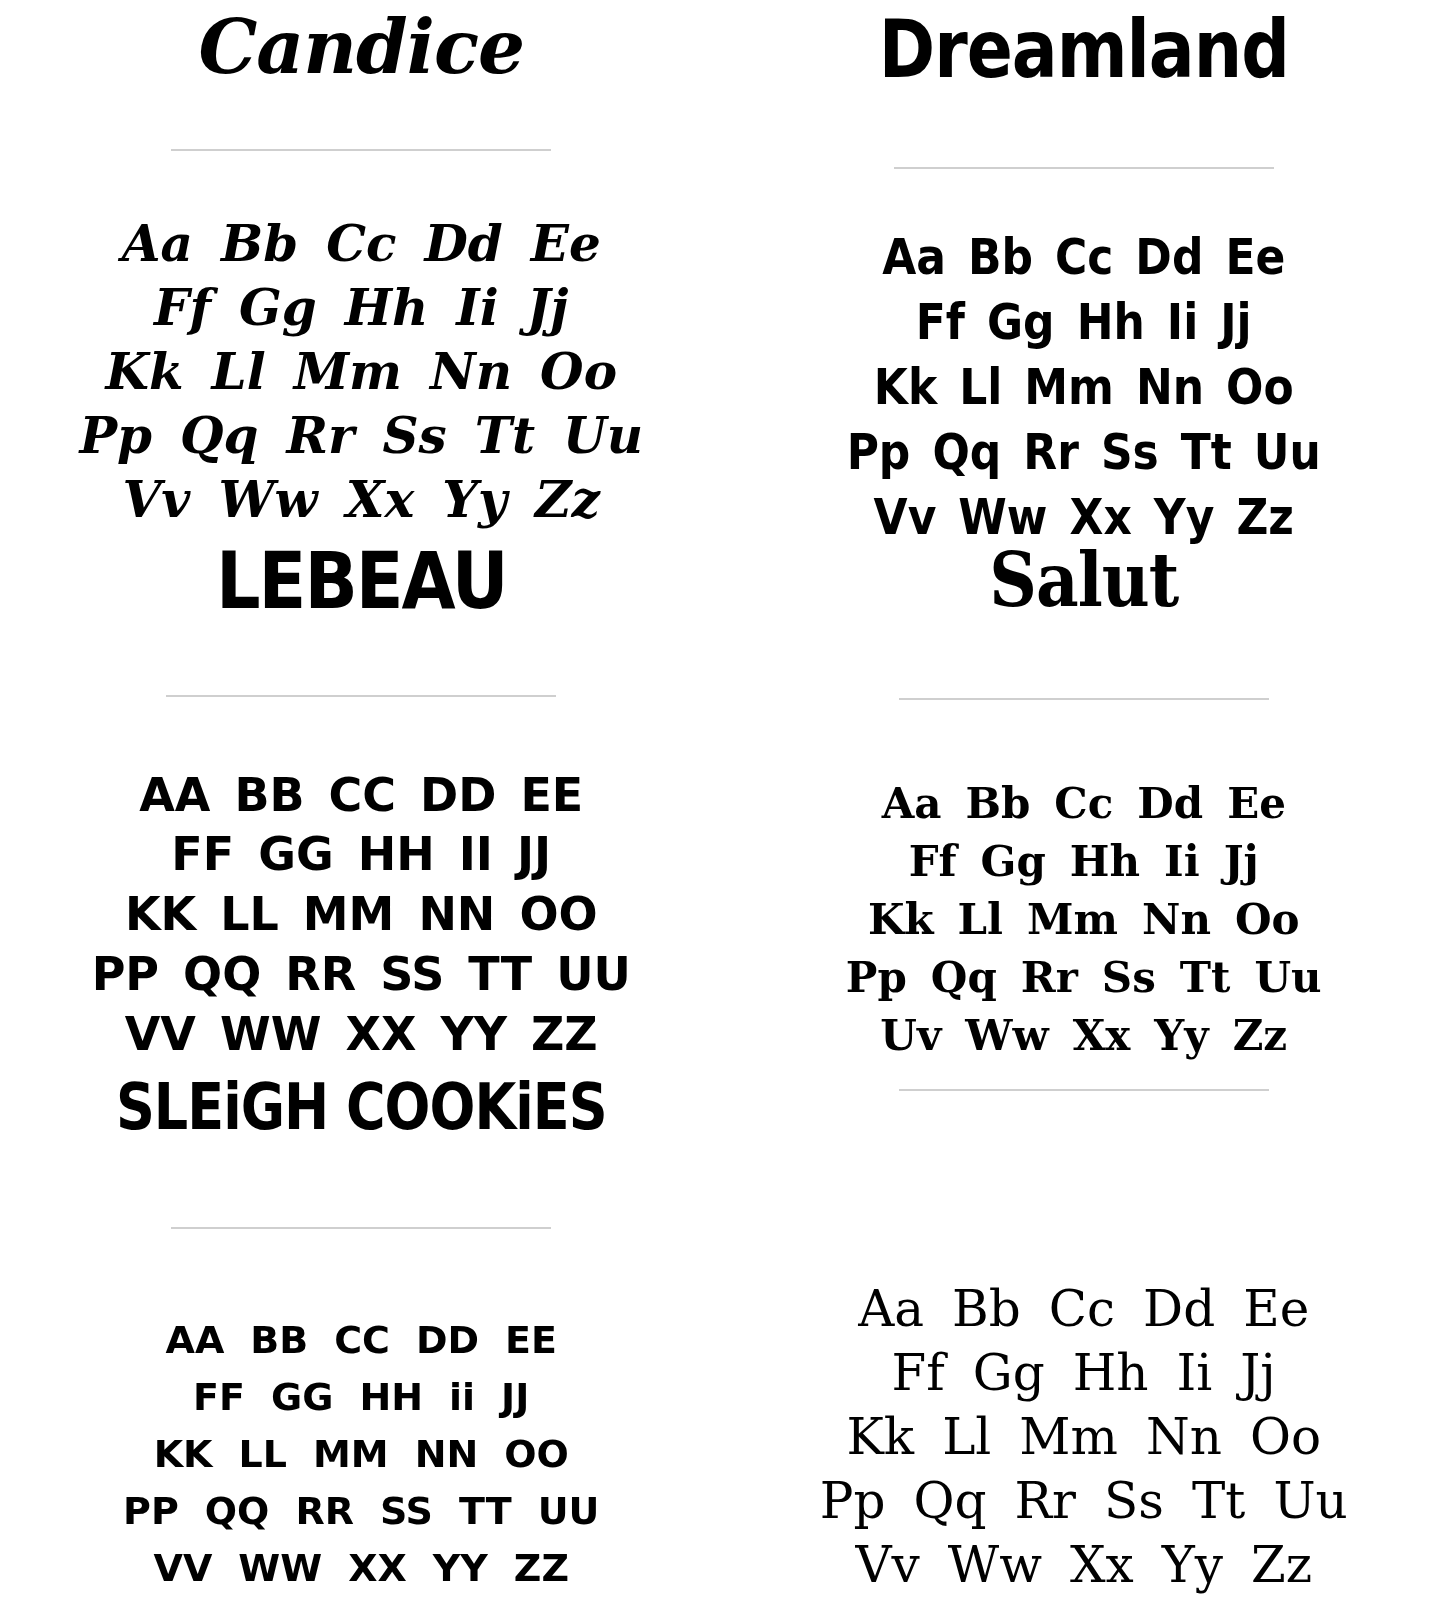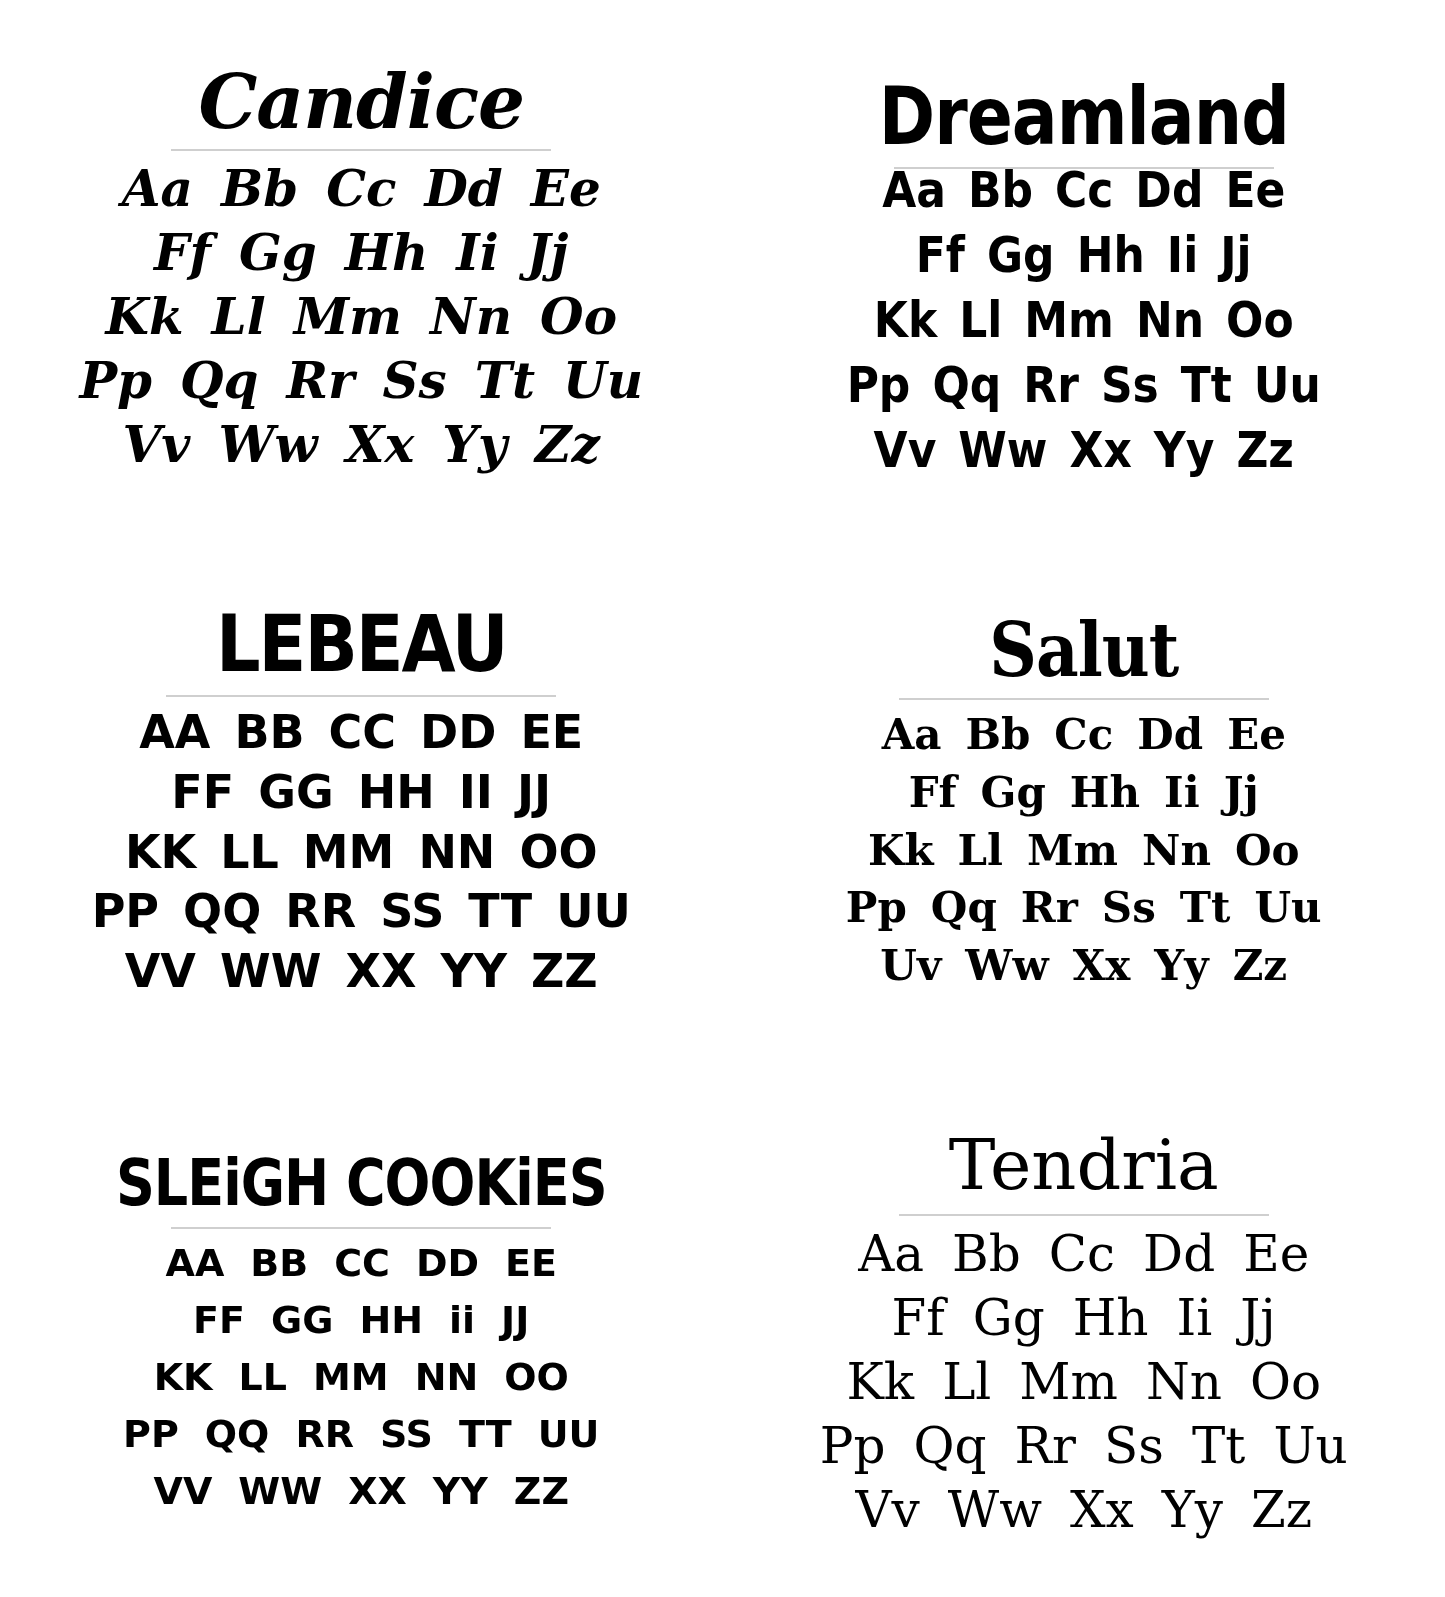--- a/index.html
+++ b/index.html
@@ -19,21 +19,21 @@
     height: 1597px;
     display: grid;
     grid-template-columns: 1fr 1fr;
     grid-template-rows: 1fr 1fr 1fr;
     box-sizing: border-box;
   }
   .specimen {
     display: flex;
     flex-direction: column;
     align-items: center;
-    justify-content: center;
+    justify-content: space-between;
     box-sizing: border-box;
     padding: 10px 20px 0 20px;
   }
   .font-title {
     font-weight: 700;
     line-height: 1.0;
     text-align: center;
     white-space: nowrap;
   }
   .rule {
@@ -374,21 +374,20 @@
         <span class="pair">VV</span>
         <span class="pair">WW</span>
         <span class="pair">XX</span>
         <span class="pair">YY</span>
         <span class="pair">ZZ</span>
       </div>
     </div>
   </section>
 
   <section class="specimen s-tendria">
-    <div class="font-title">Tendria</div>
     <div class="rule"></div>
     <div class="alphabet">
       <div class="alpha-row">
         <span class="pair">Aa</span>
         <span class="pair">Bb</span>
         <span class="pair">Cc</span>
         <span class="pair">Dd</span>
         <span class="pair">Ee</span>
       </div>
       <div class="alpha-row">

